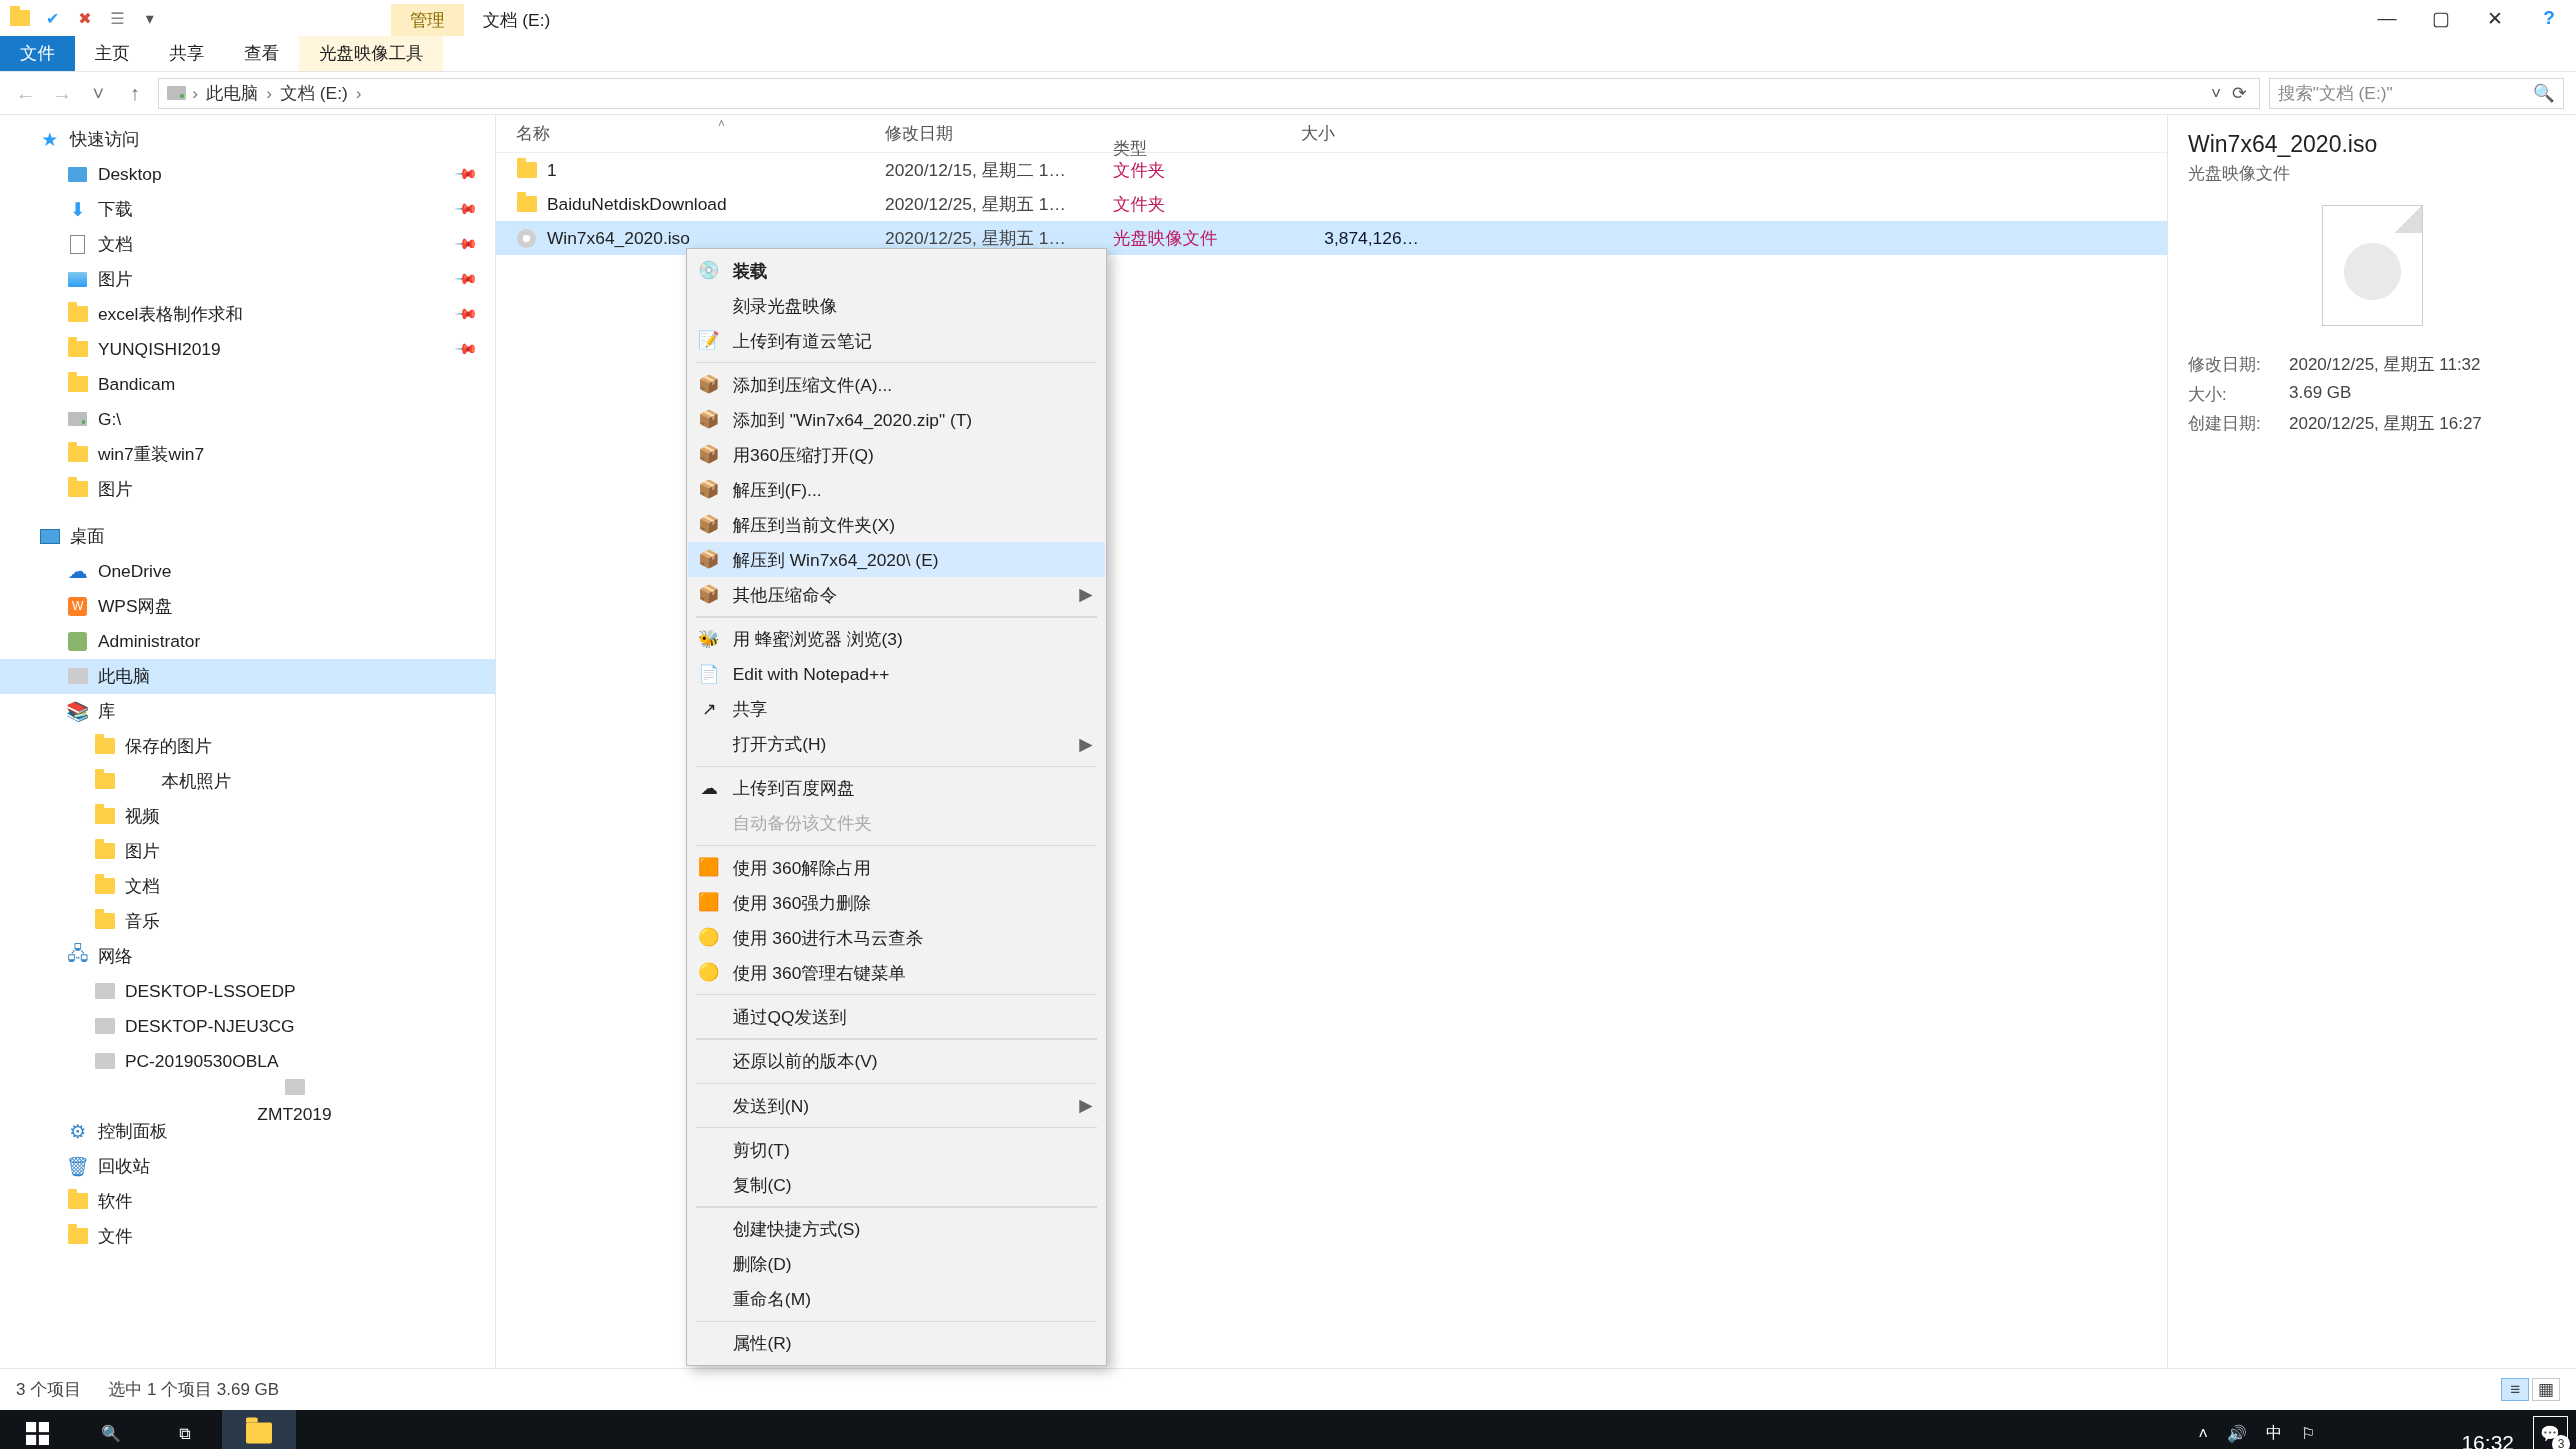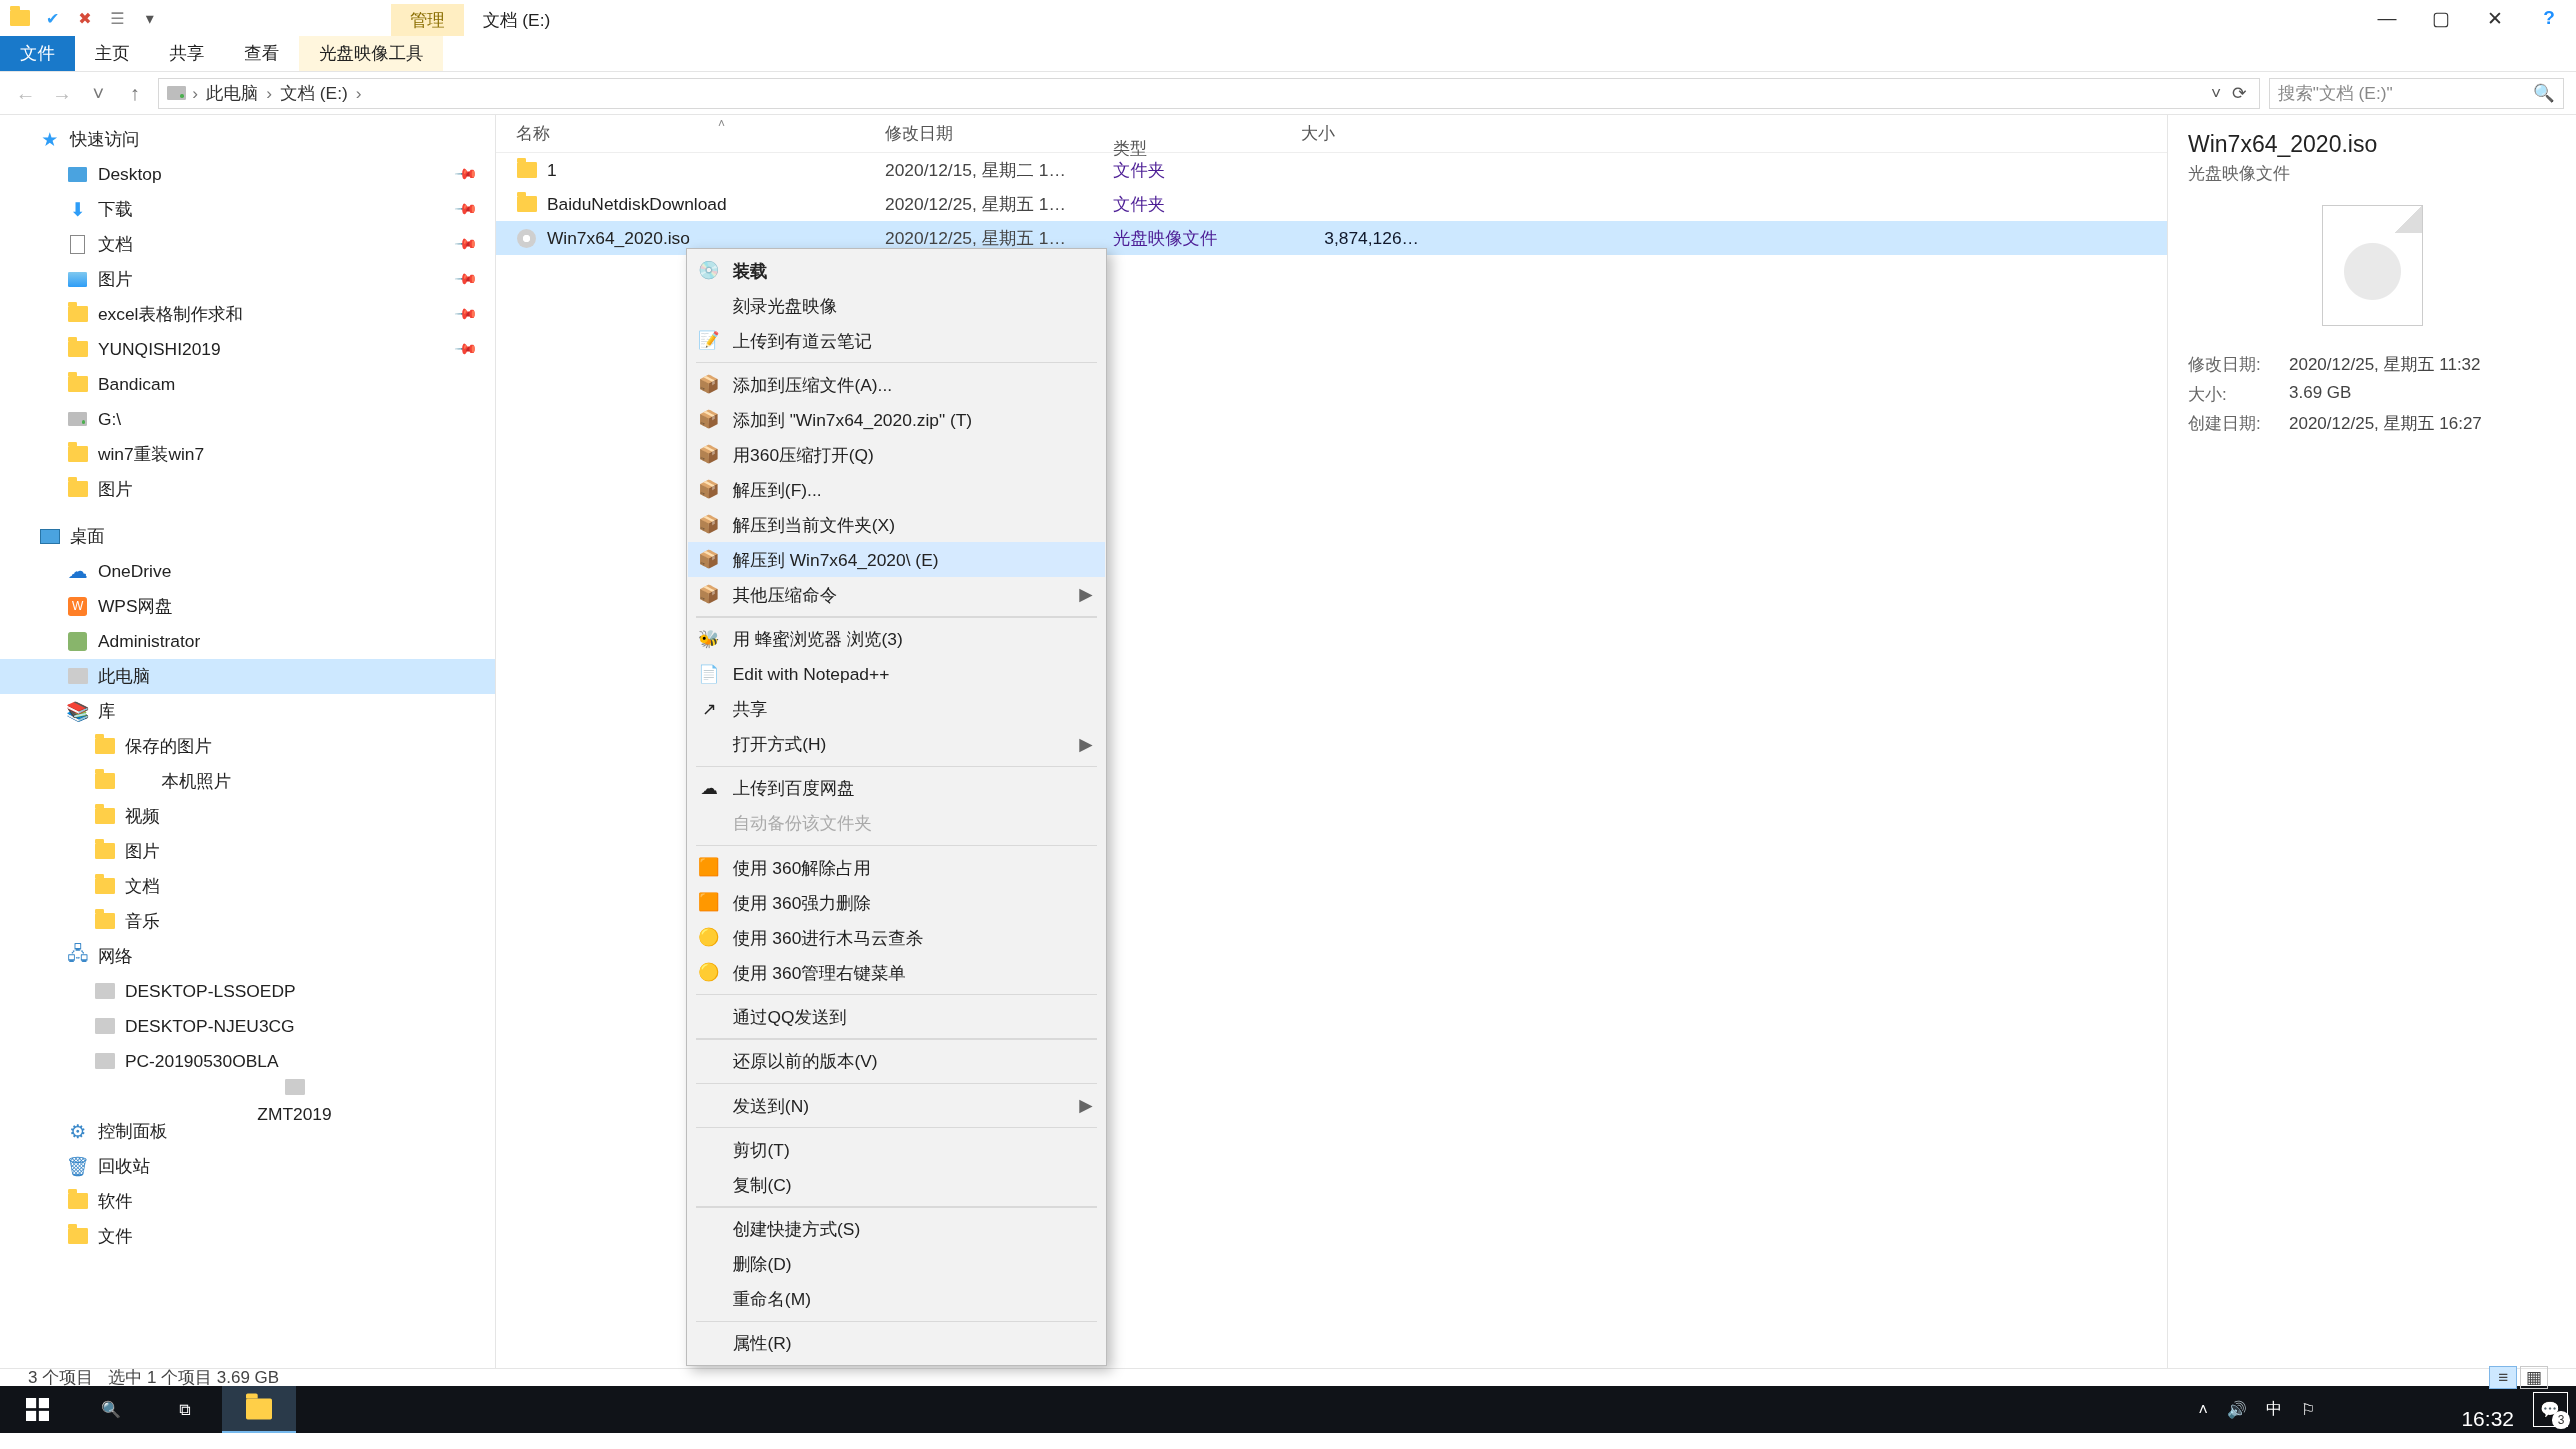--- a/index.html
+++ b/index.html
@@ -48,21 +48,21 @@
   .cols { display: flex; height: 38px; border-bottom: 1.3px solid #eee; color: #555; font-size: 17px; align-items: center; }
   .col-name  { width: 389px; padding-left: 20px; display:flex; align-items:center; gap:8px;}
   .col-mod   { width: 228px; }
   .col-type  { width: 188px; margin-top: 29px; }
   .col-size  { width: 134px; }
   .sort-ind  { margin: 0 auto; color:#888; font-size:12px; position:relative; top:-9.4px;}
   .row { display: flex; height: 34px; align-items: center; font-size: 17.4px; color: #222; }
   .row.sel { background: #cde8ff; }
   .row .cell-name { width: 389px; padding-left: 20px; display: flex; align-items: center; gap: 9.4px; }
   .row .cell-mod  { width: 228px; color: #444; }
-  .row .cell-type { width: 188px; color: #4c1d95; font-family: Liberation Serif, serif; }
+  .row .cell-type { width: 188px; color: #be185d; font-family: Liberation Serif, serif; }
   .row .cell-size { width: 134px; color: #0f172a; text-align: right; padding-right: 16px; }
 
   .preview { width: 409px; border-left: 1.3px solid #e5e5e5; padding: 16px 20px; }
   .pv-title { font-size: 23px; color: #222; margin-bottom: 4px; }
   .pv-sub { font-size: 17px; color: #666; margin-bottom: 20px; }
   .pv-thumb { width: 101px; height: 121px; border: 1.3px solid #ccc; margin: 0 auto 27px; background:
      radial-gradient(circle at 50% 55%, #e9e9e9 0 28px, transparent 29px),
      linear-gradient(#fff,#fff);
      position: relative; }
   .pv-thumb::after{content:"";position:absolute;right:0;top:0;width:27px;height:27px;background:linear-gradient(135deg,#fff 0 50%,#ddd 50% 100%);}
@@ -78,21 +78,21 @@
   }
   .ctx-item { display: flex; align-items: center; height: 35px; padding: 0 12px 0 9.4px; font-size: 17.4px; color: #222; gap: 12px; }
   .ctx-item.hover { background: #d6eaff; }
   .ctx-item.disabled { color: #aaa; }
   .ctx-ico { width: 23px; height: 23px; display:inline-flex; align-items:center; justify-content:center; }
   .ctx-sub { margin-left: auto; color: #666; }
   .ctx-sep { height: 1.3px; background: #d9d9d9; margin: 4px 8px; }
   .ctx-item b { font-weight: 700; }
 
   
-  .status { height: 18px; border-top: 1.3px solid #e5e5e5; display: flex; align-items: center; padding: 0 28px; font-size: 17px; color: #444; gap: 15px; }
+  .status { height: 42px; border-top: 1.3px solid #e5e5e5; display: flex; align-items: center; padding: 0 16px; font-size: 17px; color: #444; gap: 27px; }
   .status .view-btns { margin-left: auto; display: flex; gap: 2.7px; }
   .vbtn { width: 28px; height: 23px; border: 1.3px solid #c9c9c9; display:flex;align-items:center;justify-content:center; }
   .vbtn.active { background: #cde8ff; border-color:#7eb6e8; }
 
   
   .taskbar { height: 47px; background: #101318; display: flex; align-items: center; color: #fff; }
   .tbtn { width: 74px; height: 47px; display: flex; align-items: center; justify-content: center; }
   .tbtn.active { background: #2a3a4a; border-bottom: 2.7px solid #76b9ed; }
   .tray { margin-left: auto; display: flex; align-items: center; gap: 19px; padding-right: 8px; font-size: 16px; }
   .clock { text-align: right; line-height: 1.15; font-size: 21px; margin-top: 44px; }

